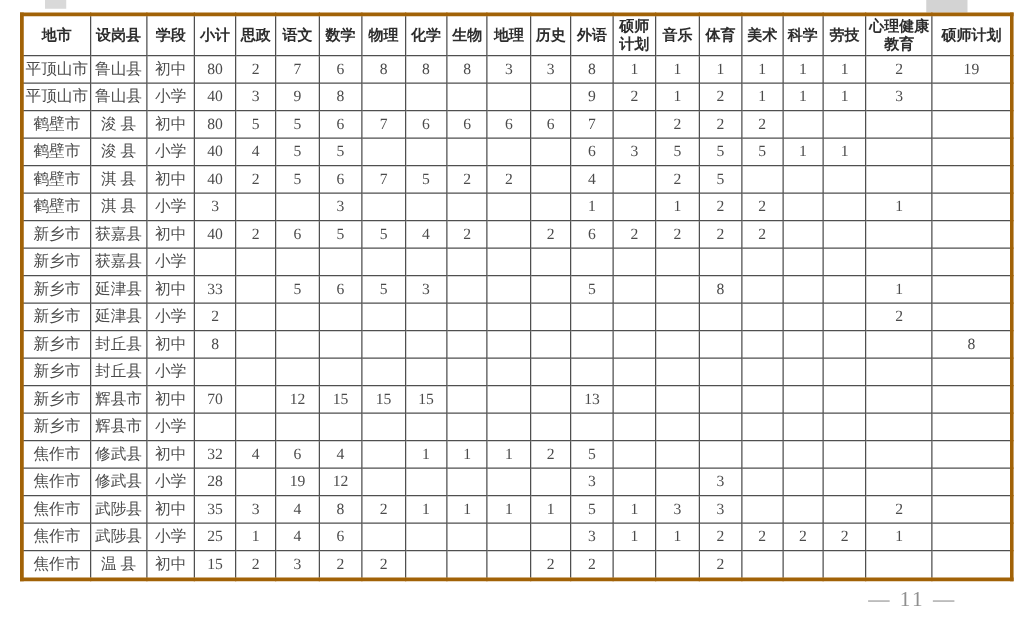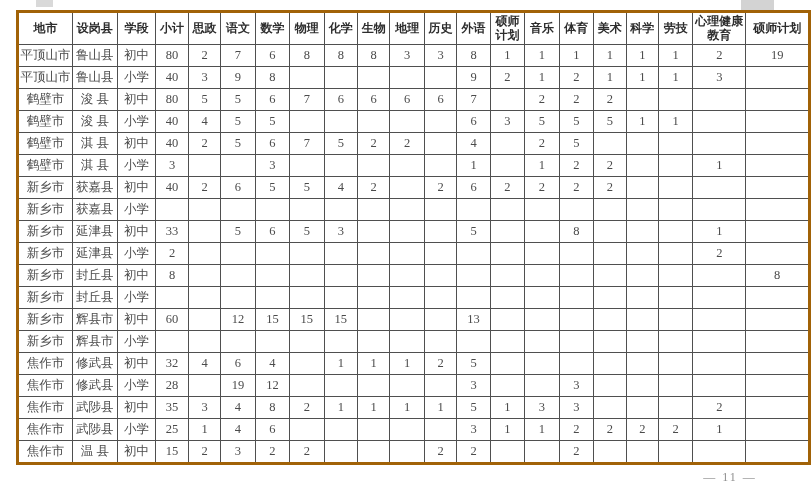--- a/index.html
+++ b/index.html
@@ -53,21 +53,21 @@
     height: 21px;
     line-height: 21px;
     white-space: nowrap;
   }
   .page-number {
     position: absolute;
     left: 655px;
     top: 470px;
     width: 150px;
     text-align: center;
-    font-size: 12px;
+    font-size: 17px;
     color: #8f8f8f;
     letter-spacing: 2px;
   }
 </style>
 </head>
 <body>
 
 <div id="artifact-left" class="scan-artifact"></div>
 <div id="artifact-right" class="scan-artifact"></div>
 
@@ -394,21 +394,21 @@
         <td></td>
         <td></td>
         <td></td>
         <td></td>
         <td></td>
       </tr>
       <tr>
         <td>新乡市</td>
         <td>辉县市</td>
         <td>初中</td>
-        <td>60</td>
+        <td>70</td>
         <td></td>
         <td>12</td>
         <td>15</td>
         <td>15</td>
         <td>15</td>
         <td></td>
         <td></td>
         <td></td>
         <td>13</td>
         <td></td>

